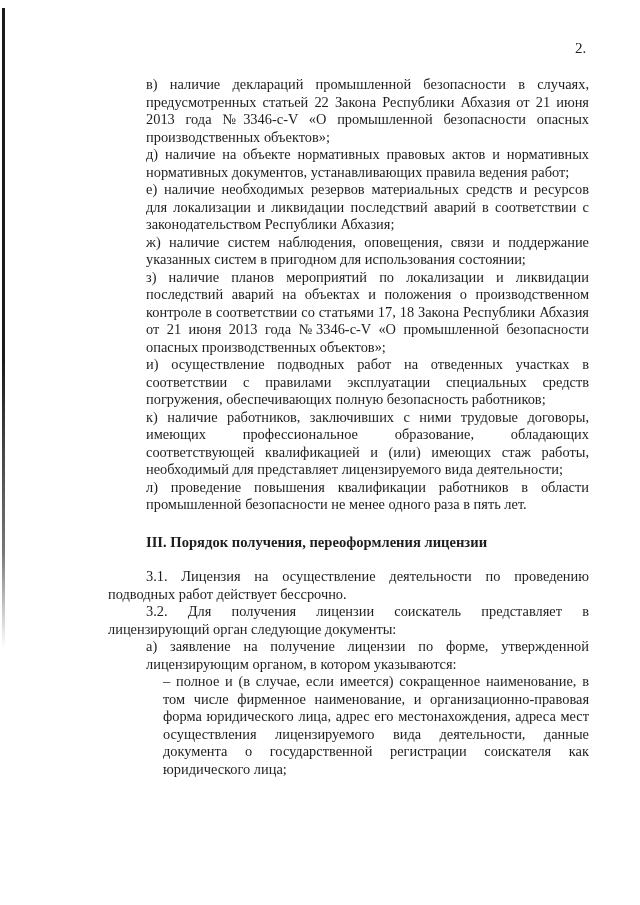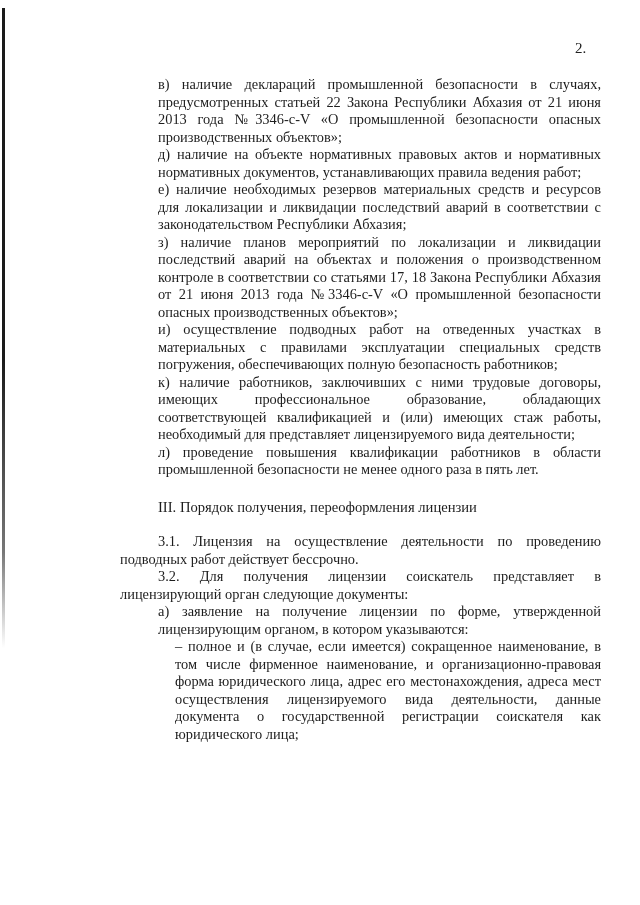--- a/index.html
+++ b/index.html
@@ -12,45 +12,46 @@
   }
   .edge-line {
     position: absolute; left: 2px; top: 8px; width: 3px; height: 640px;
     background: linear-gradient(to bottom, #1a1a1a 0%, #1a1a1a 55%, #777 85%, rgba(200,200,200,0) 100%);
   }
   .page-number {
     position: absolute; left: 575px; top: 40px;
     font-size: 15px; line-height: 17px; color: #222;
   }
   .body {
-    position: absolute; left: 120px; top: 76px; width: 481px;
+    position: absolute; left: 108px; top: 76px; width: 481px;
     font-size: 14.4px; line-height: 17.5px;
   }
   .p { margin: 0; text-align: justify; text-align-last: left; }
   .item { margin-left: 38px; }
   .sub { margin-left: 55px; }
   .first-indent { text-indent: 38px; }
   .heading {
-    margin: 20px 0 17px 38px; font-weight: normal; font-size: 14.6px;
+    margin: 20px 0 17px 38px; font-weight: bold; font-size: 14.6px;
   }
 </style>
 </head>
 <body>
 
 <div class="page">
   <div class="edge-line"></div>
 
   <div class="page-number">2.</div>
 
   <div class="body">
     <p class="p item">в) наличие деклараций промышленной безопасности в случаях, предусмотренных статьей 22 Закона Республики Абхазия от 21 июня 2013 года №3346-с-V «О промышленной безопасности опасных производственных объектов»;</p>
     <p class="p item">д) наличие на объекте нормативных правовых актов и нормативных нормативных документов, устанавливающих правила ведения работ;</p>
     <p class="p item">е) наличие необходимых резервов материальных средств и ресурсов для локализации и ликвидации последствий аварий в соответствии с законодательством Республики Абхазия;</p>
+    <p class="p item">ж) наличие систем наблюдения, оповещения, связи и поддержание указанных систем в пригодном для использования состоянии;</p>
     <p class="p item">з) наличие планов мероприятий по локализации и ликвидации последствий аварий на объектах и положения о производственном контроле в соответствии со статьями 17, 18 Закона Республики Абхазия от 21 июня 2013 года №3346-с-V «О промышленной безопасности опасных производственных объектов»;</p>
-    <p class="p item">и) осуществление подводных работ на отведенных участках в материальных с правилами эксплуатации специальных средств погружения, обеспечивающих полную безопасность работников;</p>
+    <p class="p item">и) осуществление подводных работ на отведенных участках в соответствии с правилами эксплуатации специальных средств погружения, обеспечивающих полную безопасность работников;</p>
     <p class="p item">к) наличие работников, заключивших с ними трудовые договоры, имеющих профессиональное образование, обладающих соответствующей квалификацией и (или) имеющих стаж работы, необходимый для представляет лицензируемого вида деятельности;</p>
     <p class="p item">л) проведение повышения квалификации работников в области промышленной безопасности не менее одного раза в пять лет.</p>
 
     <h2 class="p heading">III. Порядок получения, переоформления лицензии</h2>
 
     <p class="p first-indent">3.1. Лицензия на осуществление деятельности по проведению подводных работ действует бессрочно.</p>
     <p class="p first-indent">3.2. Для получения лицензии соискатель представляет в лицензирующий орган следующие документы:</p>
     <p class="p item">а) заявление на получение лицензии по форме, утвержденной лицензирующим органом, в котором указываются:</p>
     <p class="p sub">– полное и (в случае, если имеется) сокращенное наименование, в том числе фирменное наименование, и организационно-правовая форма юридического лица, адрес его местонахождения, адреса мест осуществления лицензируемого вида деятельности, данные документа о государственной регистрации соискателя как юридического лица;</p>
   </div>

